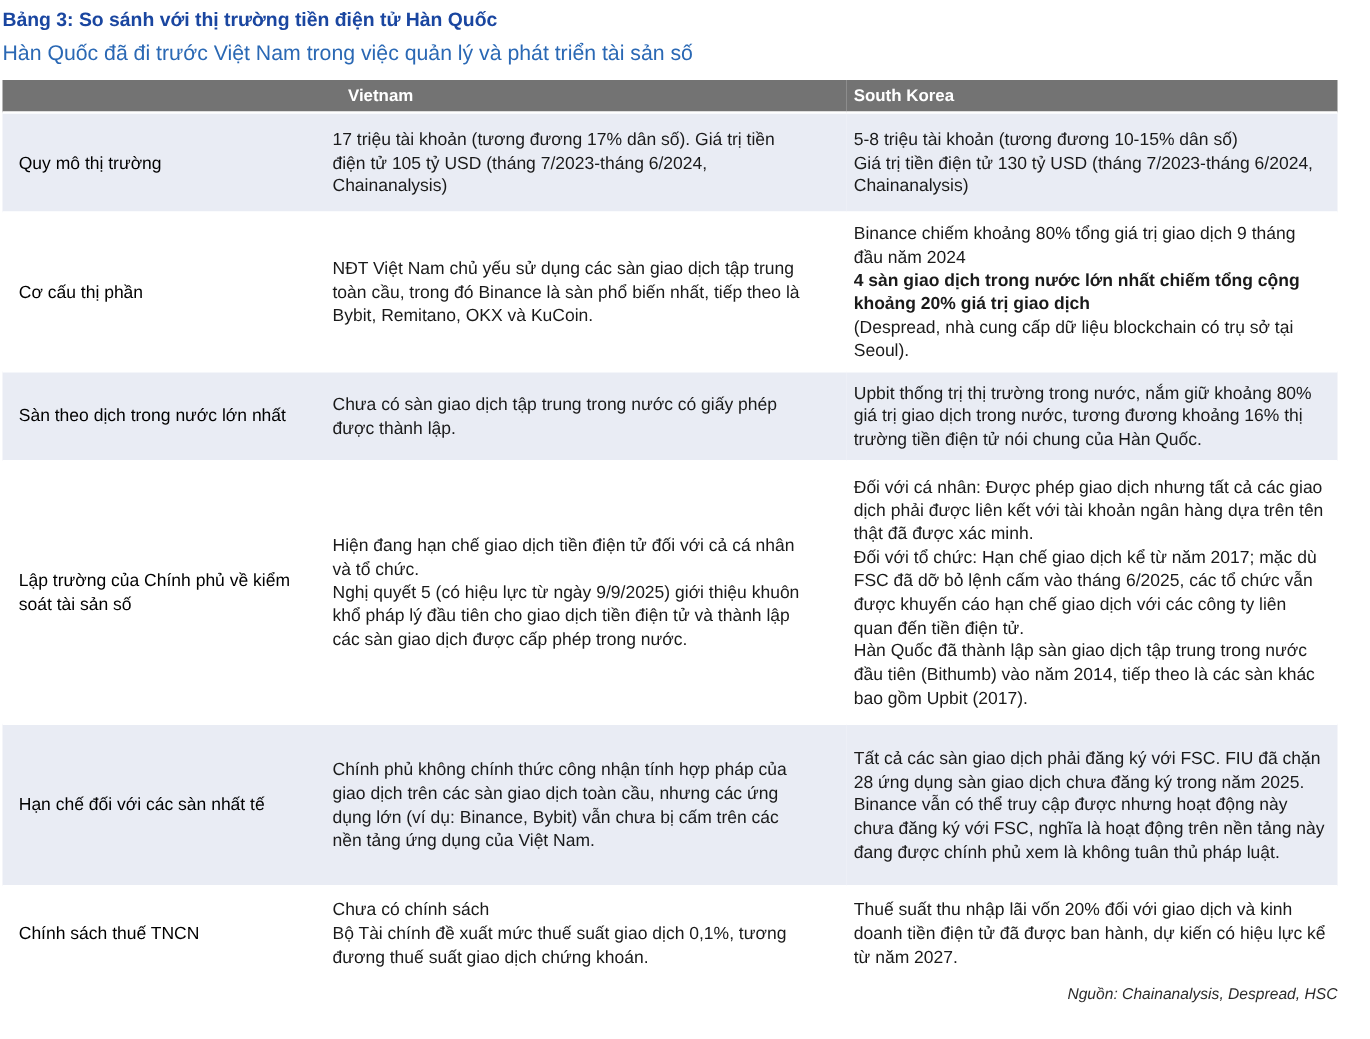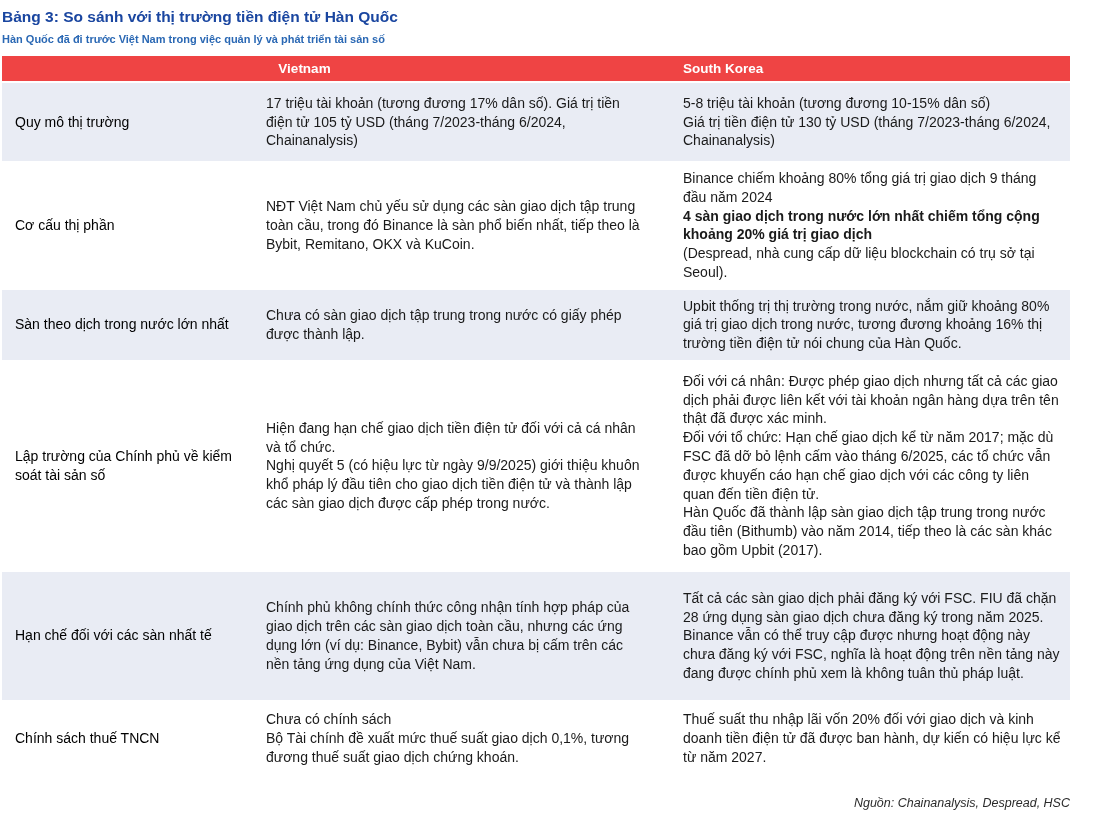--- a/index.html
+++ b/index.html
@@ -18,35 +18,35 @@
     overflow: hidden;
   }
   .fig-title {
     margin: 0 0 7px 0;
     font-size: 15.5px;
     font-weight: bold;
     color: #1a46a0;
   }
   .fig-subtitle {
     margin: 0 0 11px 0;
-    font-size: 11px;
-    font-weight: bold;
+    font-size: 17px;
+    font-weight: normal;
     color: #2a68b4;
   }
   table.cmp {
     border-collapse: collapse;
     table-layout: fixed;
     width: 1068px;
   }
   col.c-label { width: 258px; }
   col.c-vn    { width: 417px; }
   col.c-sk    { width: 393px; }
 
   thead th {
-    background: #ef4444;
+    background: #737373;
     color: #ffffff;
     font-size: 13.5px;
     font-weight: bold;
     height: 25px;
     padding: 0;
     vertical-align: middle;
   }
   thead th.h-vn { text-align: center; padding-right: 70px; }
   thead th.h-sk { text-align: left; padding-left: 6px; }
 
@@ -77,21 +77,21 @@
 
   .seg { margin: 0; }
   .seg.bold { font-weight: bold; }
 
   .source-note {
     width: 1068px;
     text-align: right;
     font-size: 12.5px;
     font-style: italic;
     color: #2b2b2b;
-    margin-top: 21px;
+    margin-top: 5px;
   }
 </style>
 </head>
 <body>
 
 <div class="page">
   <h1 class="fig-title">Bảng 3: So sánh với thị trường tiền điện tử Hàn Quốc</h1>
   <h2 class="fig-subtitle">Hàn Quốc đã đi trước Việt Nam trong việc quản lý và phát triển tài sản số</h2>
 
   <table class="cmp">

